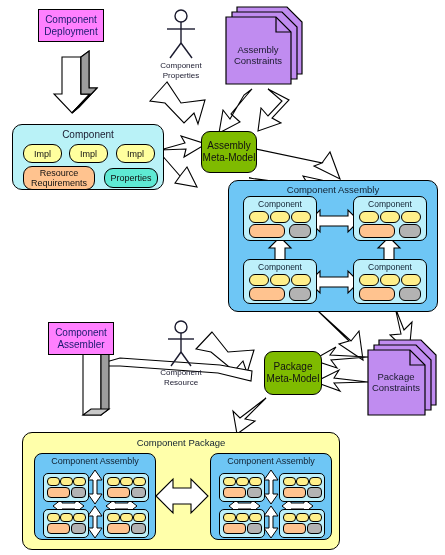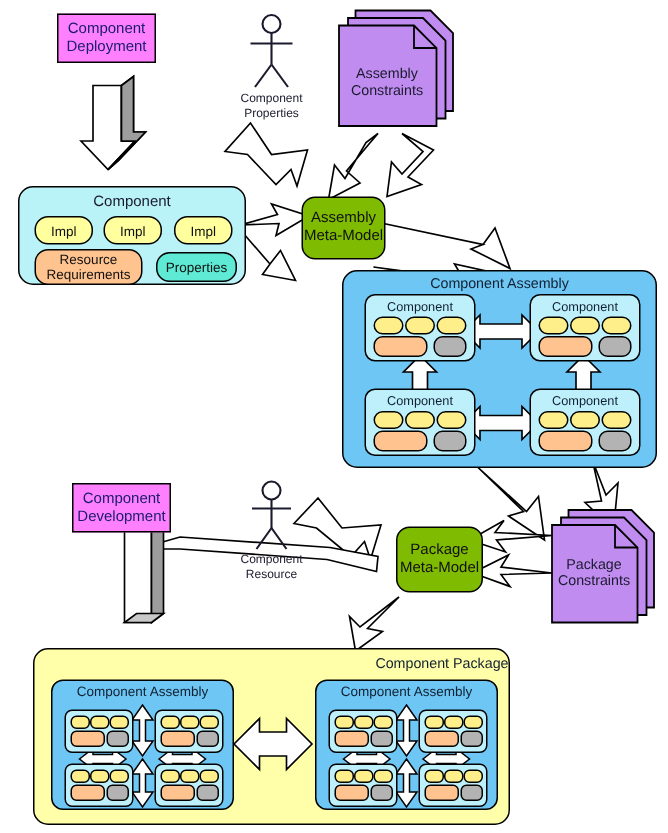--- a/index.html
+++ b/index.html
@@ -39,21 +39,21 @@
   .minicomp .mtitle{position:absolute;left:0;right:0;top:2px;font-size:8.5px;
         text-align:center;color:#102030;}
   .dot{position:absolute;border:1px solid #000;border-radius:6px;}
   .dot.y{background:#ffef8a;}
   .dot.o{background:#ffc38f;}
   .dot.g{background:#b3b3b3;}
 
   
   .pkgbox{background:#ffffaa;border:1px solid #000;border-radius:10px;}
   .pkgbox>.title{position:absolute;left:0;right:0;top:4px;font-size:9.5px;
-        text-align:right;color:#102030;}
+        text-align:center;color:#102030;}
 
   
   .tinyasm{position:absolute;background:#6ec6f5;border:1px solid #000;
         border-radius:8px;}
   .tinyasm>.title{position:absolute;left:0;right:0;top:2px;font-size:9px;
         text-align:center;color:#102030;}
   .tinycomp{position:absolute;background:#bdf0fb;border:1px solid #000;
         border-radius:5px;}
   .tdot{position:absolute;border:1px solid #000;border-radius:4px;}
   .tdot.y{background:#ffef8a;}
@@ -120,21 +120,21 @@
     </g>
   </svg>
 
   <div class="node phase" style="left:38px;top:9px;width:66px;height:33px;">
     <div>Component</div>
     <div>Deployment</div>
   </div>
 
   <div class="node phase" style="left:48px;top:322px;width:66px;height:33px;">
     <div>Component</div>
-    <div>Development</div>
+    <div>Assembler</div>
   </div>
 
   <svg class="layer" viewBox="0 0 445 555">
     <g stroke="#1a1a2e" stroke-width="1.4" fill="none">
       <g>
         <circle cx="181" cy="16" r="6" fill="#fff"></circle>
         <line x1="181" y1="22" x2="181" y2="43"></line>
         <line x1="167" y1="29" x2="195" y2="29"></line>
         <line x1="181" y1="43" x2="170" y2="58"></line>
         <line x1="181" y1="43" x2="192" y2="58"></line>

